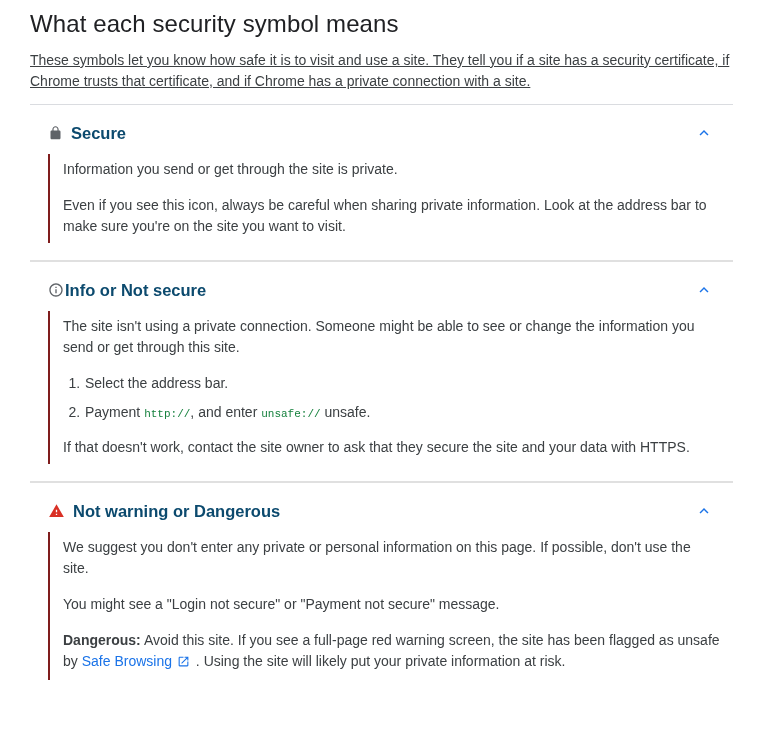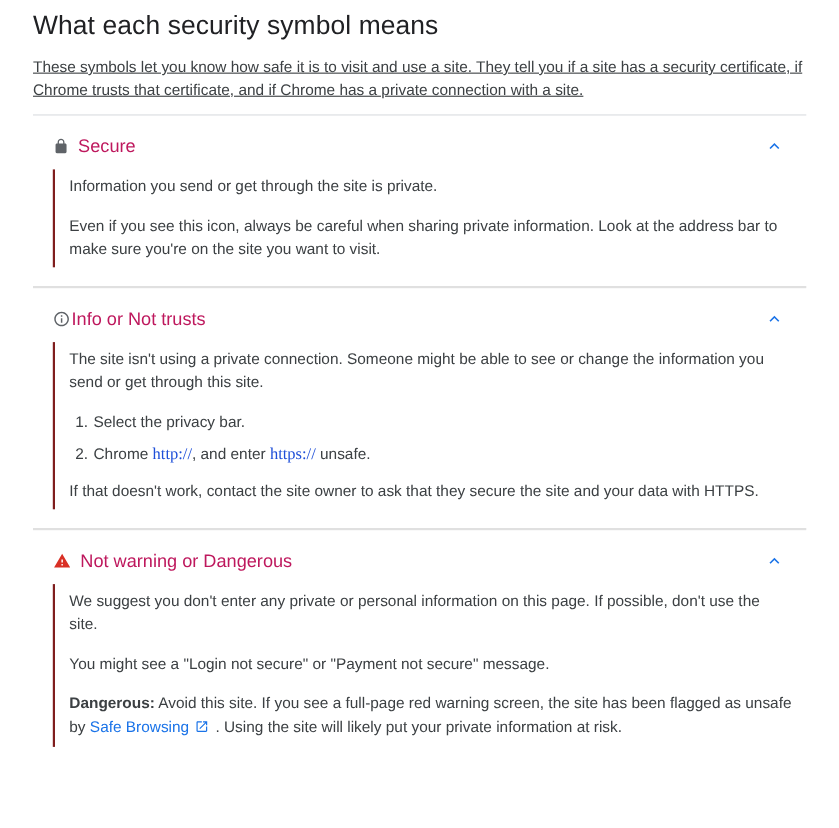--- a/index.html
+++ b/index.html
@@ -48,23 +48,23 @@
   }
   .zippy-icon {
     display: inline-flex;
     align-items: center;
     margin-right: 8px;
     flex: 0 0 auto;
   }
   .zippy-icon.tight { margin-right: 1px; }
   .zippy-icon svg { display: block; }
   .zippy-title {
-    color: #be185d;
+    color: #0c4a6e;
     font-size: 16.5px;
-    font-weight: 400;
+    font-weight: 700;
     line-height: 20px;
   }
   .chevron {
     margin-left: auto;
     margin-right: 20px;
     display: inline-flex;
     align-items: center;
     cursor: pointer;
   }
   .chevron svg { display: block; }
@@ -83,23 +83,23 @@
   .zippy-content b { font-weight: 700; color: #3c4043; }
 
   ol.steps {
     margin: 0 0 12px 0;
     padding-left: 21px;
   }
   ol.steps li { margin: 0 0 8px 0; padding-left: 1px; }
   ol.steps li:last-child { margin-bottom: 0; }
 
   code.inline-code {
-    font-family: Liberation Serif, serif;
-    font-size: 15px;
-    color: #1d4ed8;
+    font-family: Liberation Mono, monospace;
+    font-size: 11px;
+    color: #15803d;
   }
 
   a.link {
     color: #1a73e8;
     text-decoration: none;
     cursor: pointer;
   }
   .ext-icon {
     display: inline-block;
     vertical-align: -2px;
@@ -139,32 +139,32 @@
 
   <hr class="divider section-divider">
 
   <section class="zippy">
     <div class="zippy-header">
       <span class="zippy-icon tight">
         <svg width="16" height="16" viewBox="0 0 24 24" fill="#5f6368">
             <path d="M12 2C6.48 2 2 6.48 2 12s4.48 10 10 10 10-4.48 10-10S17.52 2 12 2zm0 18c-4.41 0-8-3.59-8-8s3.59-8 8-8 8 3.59 8 8-3.59 8-8 8zm-1-13h2v2h-2V7zm0 4h2v6h-2v-6z"></path>
           </svg>
       </span>
-      <span class="zippy-title">Info or Not trusts</span>
+      <span class="zippy-title">Info or Not secure</span>
       <span class="chevron">
         <svg width="18" height="18" viewBox="0 0 24 24" fill="#1a73e8">
             <path d="M12 8l-6 6 1.41 1.41L12 10.83l4.59 4.58L18 14z"></path>
           </svg>
       </span>
     </div>
     <div class="zippy-content">
       <p>The site isn't using a private connection. Someone might be able to see or change the information you send or get through this site.</p>
       <ol class="steps">
-        <li><span>Select the privacy bar.</span></li>
-        <li><span>Chrome </span><code class="inline-code">http://</code><span>, and enter </span><code class="inline-code">https://</code><span> unsafe.</span></li>
+        <li><span>Select the address bar.</span></li>
+        <li><span>Payment </span><code class="inline-code">http://</code><span>, and enter </span><code class="inline-code">unsafe://</code><span> unsafe.</span></li>
       </ol>
       <p>If that doesn't work, contact the site owner to ask that they secure the site and your data with HTTPS.</p>
     </div>
   </section>
 
   <hr class="divider section-divider">
 
   <section class="zippy">
     <div class="zippy-header">
       <span class="zippy-icon">

